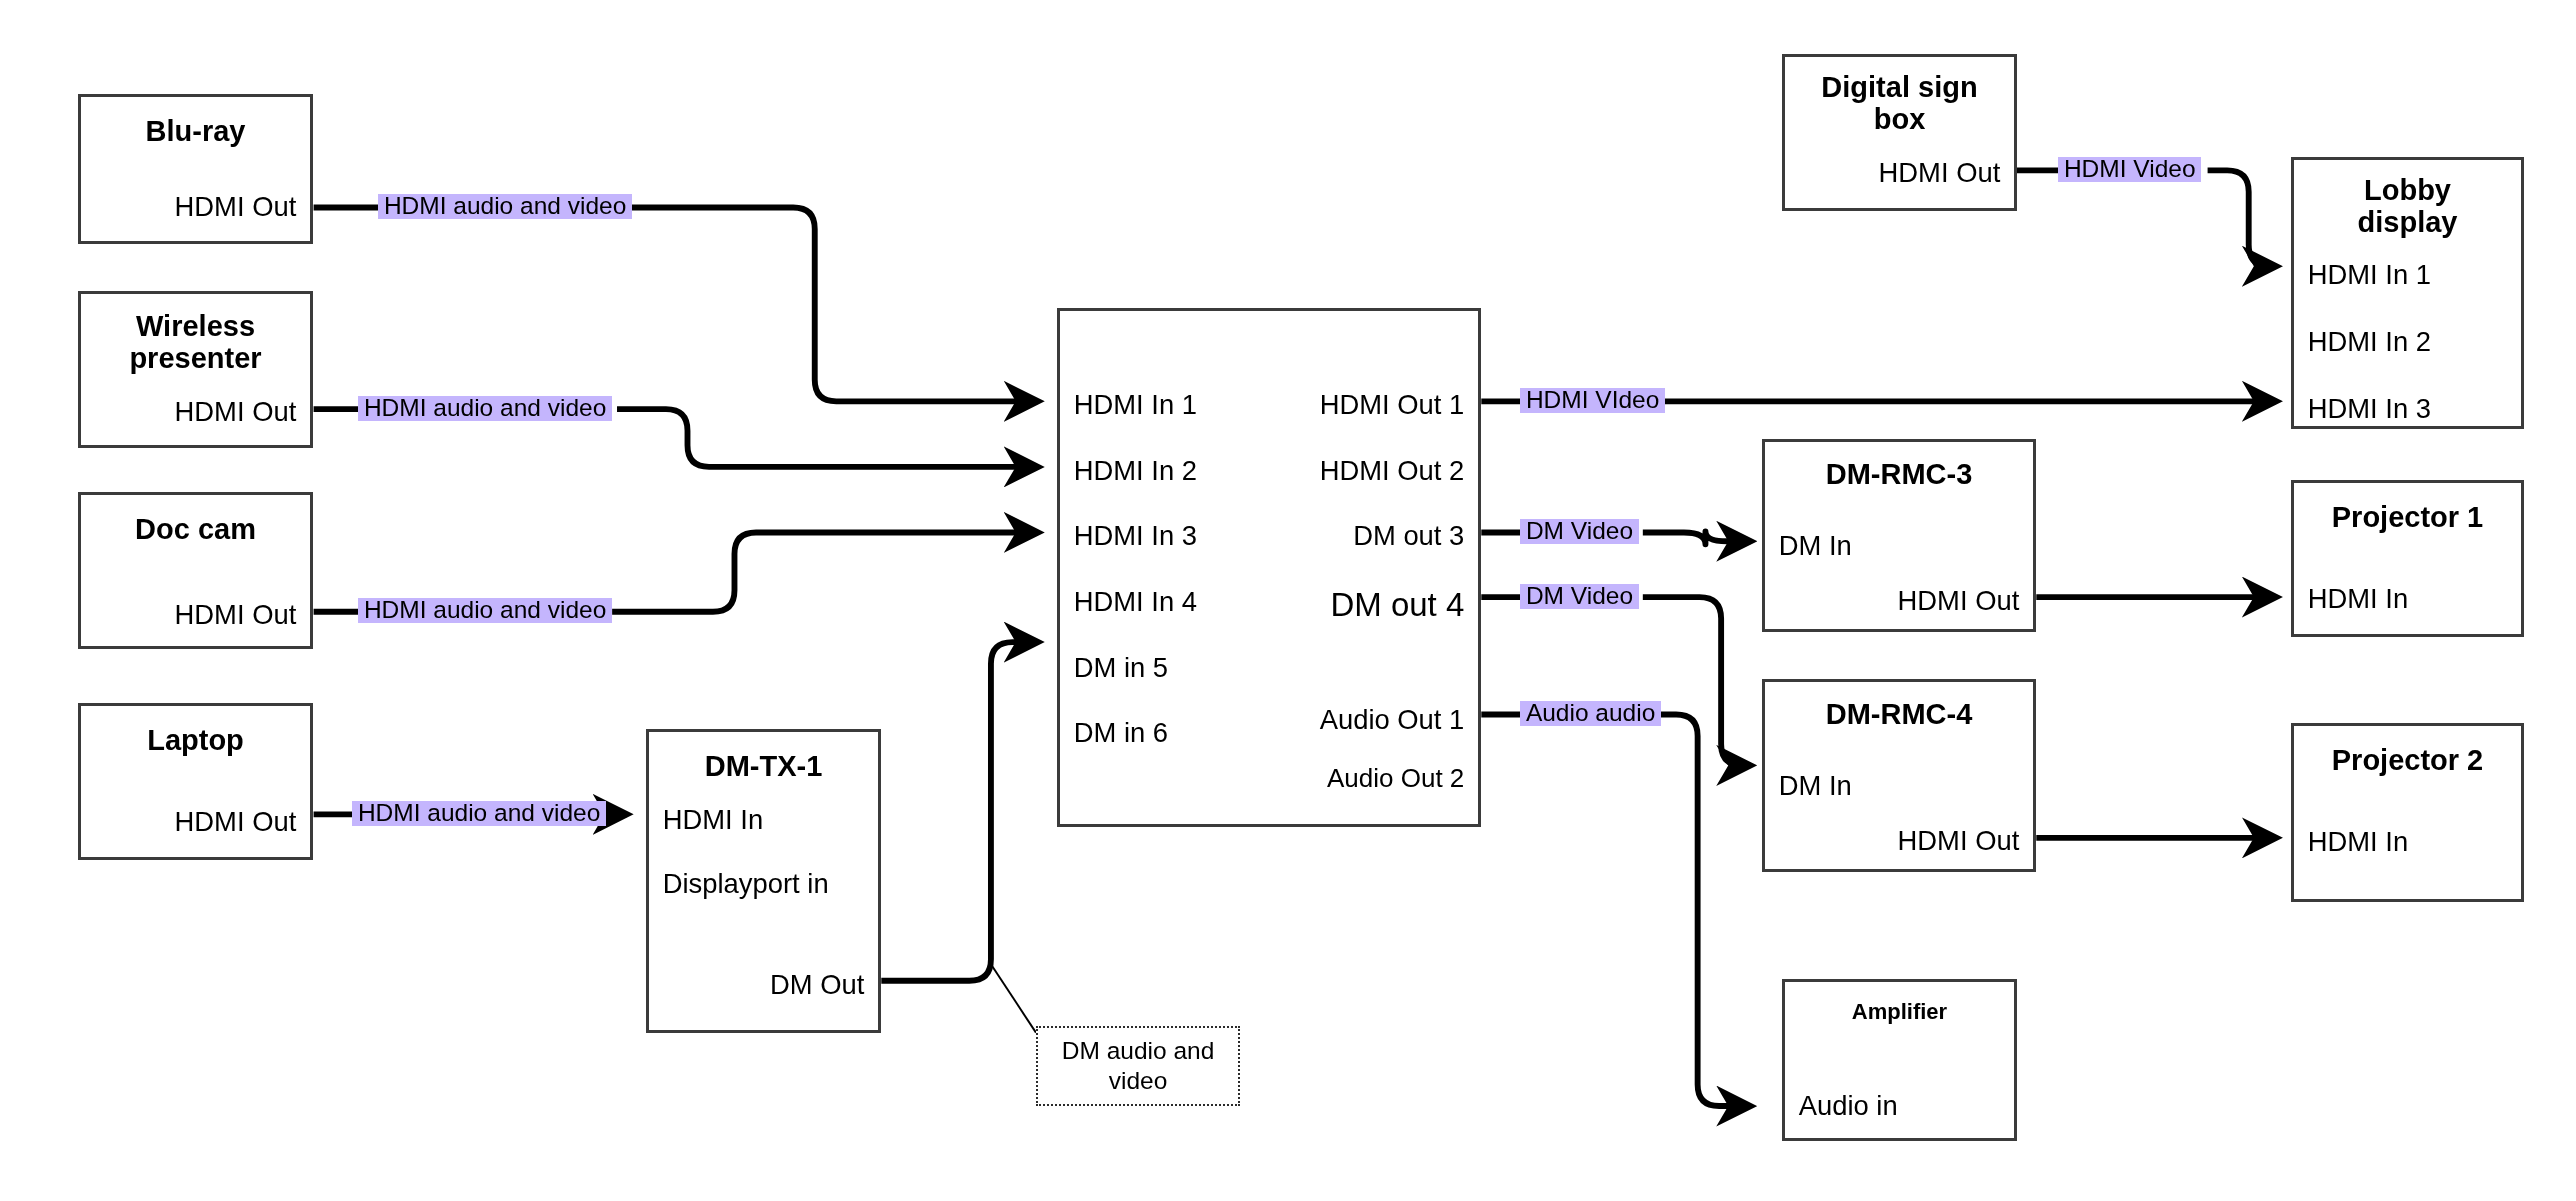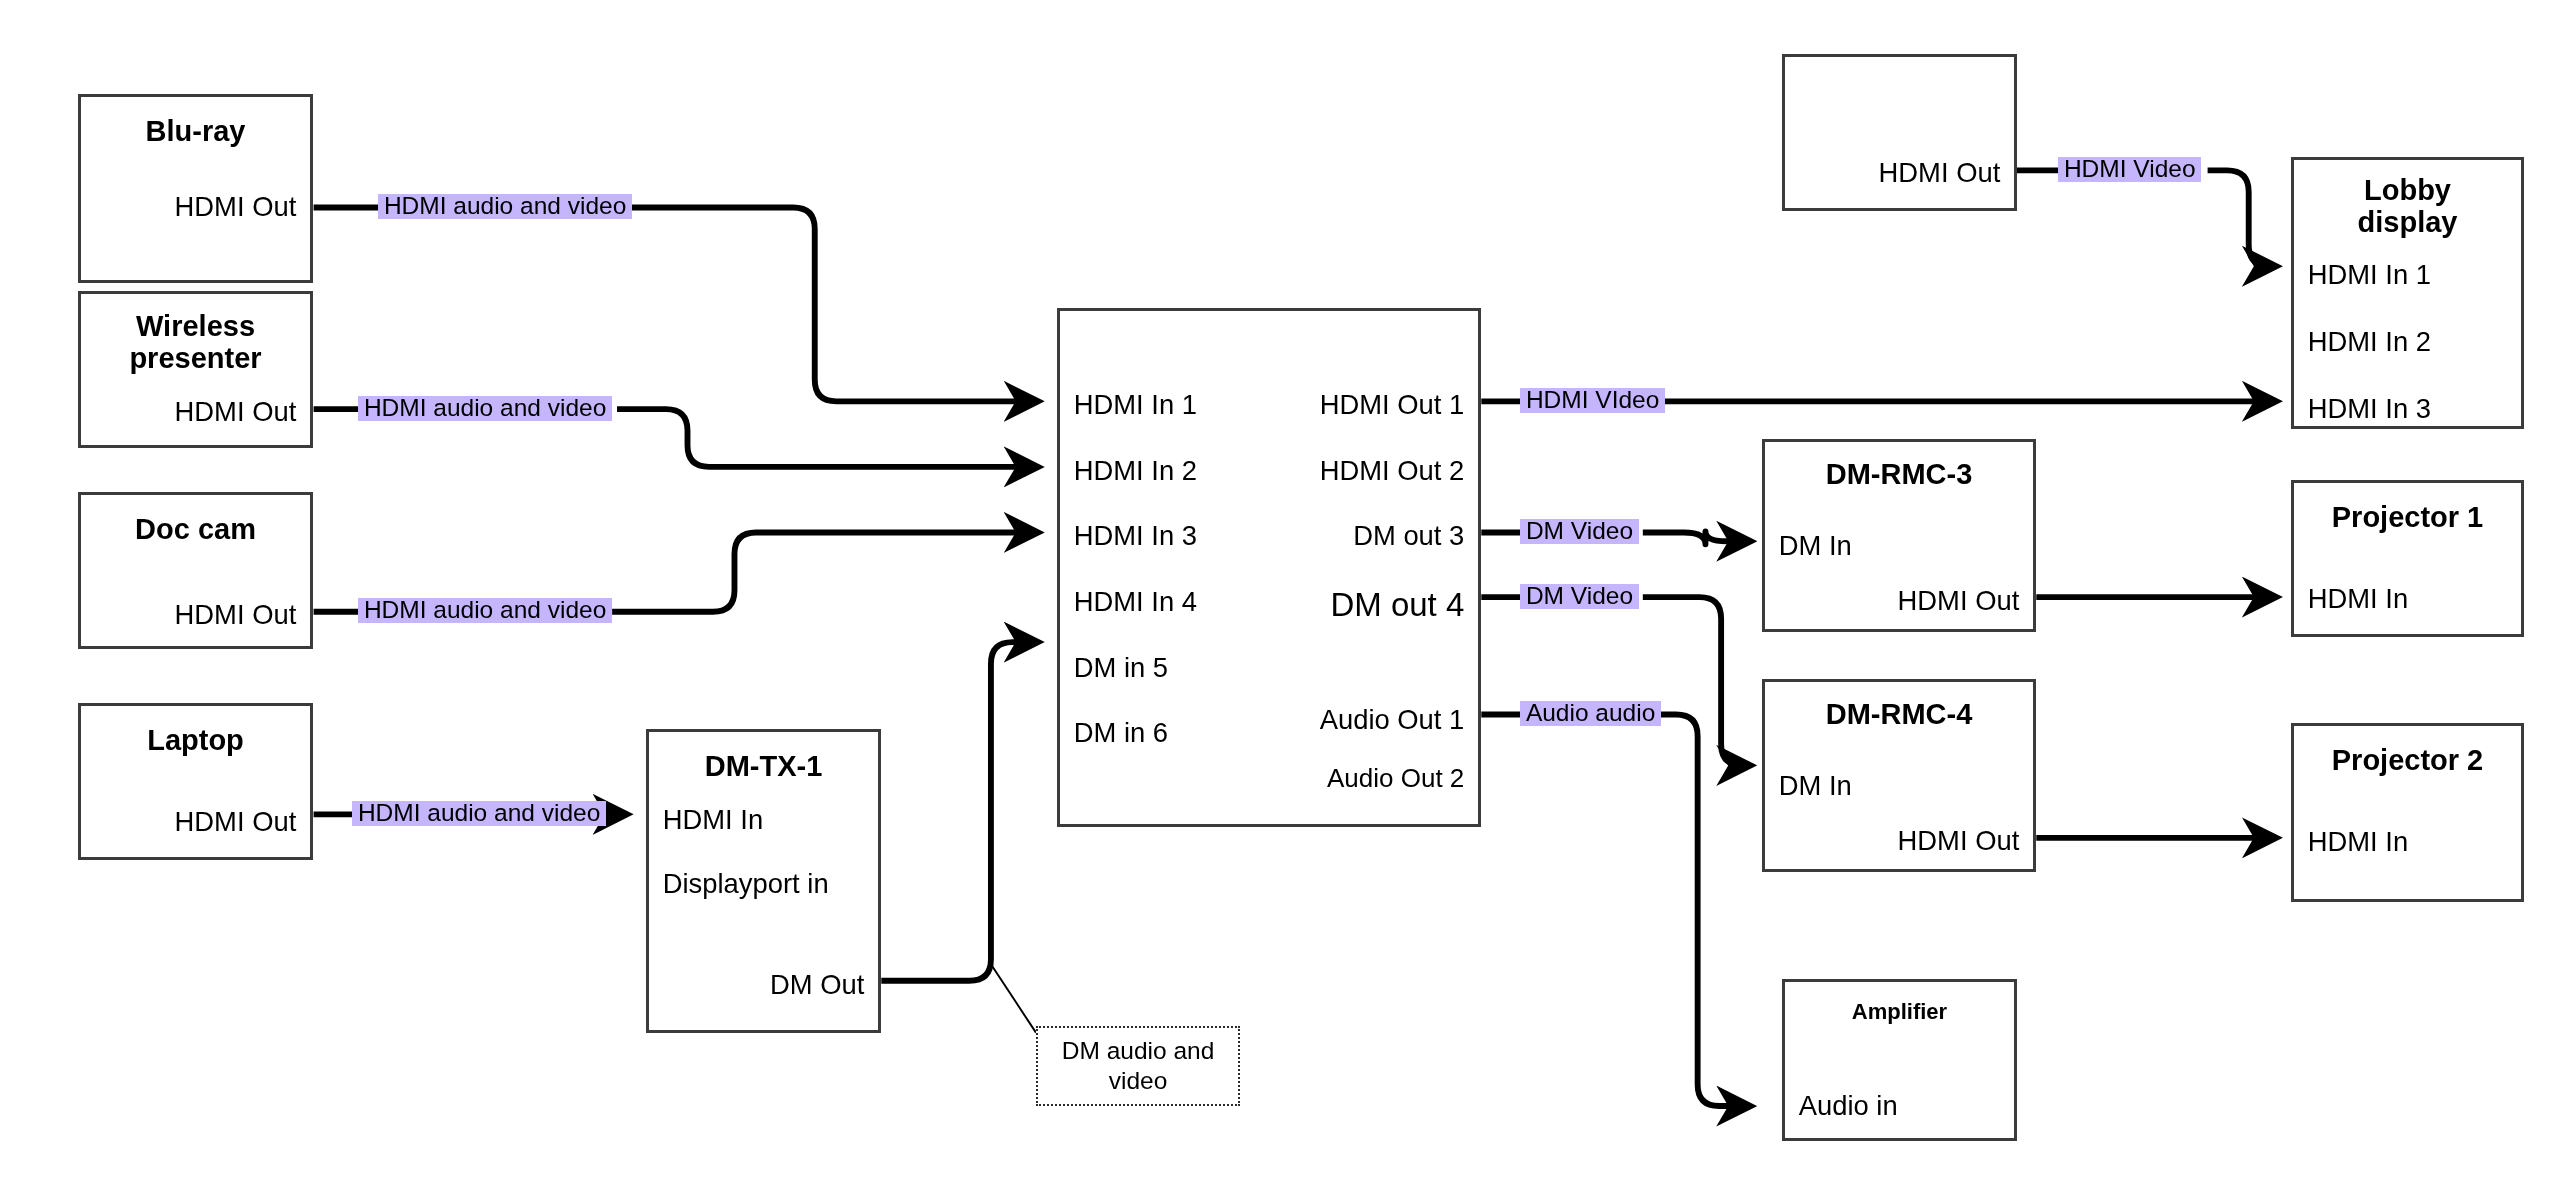--- a/index.html
+++ b/index.html
@@ -109,21 +109,21 @@
       <path d="M 1513 730 L 1556 730 M 1690 730 L 1712 730 Q 1734 730 1734 752 L 1734 1108 Q 1734 1130 1756 1130 L 1788 1130" marker-end="url(#arrow)"></path>
 
       <path d="M 2080 610 L 2325 610" marker-end="url(#arrow)"></path>
 
       <path d="M 2080 856 L 2325 856" marker-end="url(#arrow)"></path>
     </g>
 
     <path d="M 1010 982 L 1058 1055" fill="none" stroke="#000000" stroke-width="2"></path>
   </svg>
 
-  <div class="node" style="left:78px; top:94px; width:235px; height:189px;">
+  <div class="node" style="left:78px; top:94px; width:235px; height:150px;">
     <div class="title" style="top:17.6px; font-size:29px;">Blu-ray</div>
     <div class="port right" style="right:13.7px; top:96px; font-size:27.4px;">HDMI Out</div>
   </div>
 
   <div class="node" style="left:78px; top:291px; width:235px; height:157px;">
     <div class="title" style="top:15.7px; font-size:29px; padding:0 23.5px;">Wireless presenter</div>
     <div class="port right" style="right:13.7px; top:104px; font-size:27.4px;">HDMI Out</div>
   </div>
 
   <div class="node" style="left:78px; top:492px; width:235px; height:157px;">
@@ -158,20 +158,21 @@
 
     <div class="port right" style="right:13.7px; top:80px; font-size:27.4px;">HDMI Out 1</div>
     <div class="port right" style="right:13.7px; top:146px; font-size:27.4px;">HDMI Out 2</div>
     <div class="port right" style="right:13.7px; top:211px; font-size:27.4px;">DM out 3</div>
     <div class="port right" style="right:13.7px; top:277px; font-size:33px;">DM out 4</div>
     <div class="port right" style="right:13.7px; top:395px; font-size:27.4px;text-align:right;">Audio Out 1</div>
     <div class="port right" style="right:13.7px; top:454px; font-size:26px;">Audio Out 2</div>
   </div>
 
   <div class="node" style="left:1782px; top:54px; width:235px; height:157px;">
+    <div class="title" style="top:13.7px; font-size:29px; padding:0 19.6px;">Digital sign box</div>
     <div class="port right" style="right:13.7px; top:102px; font-size:27.4px;">HDMI Out</div>
   </div>
 
   <div class="node" style="left:2291px; top:157px; width:233px; height:272px;">
     <div class="title" style="top:13.7px; font-size:29px; padding:0 35px;">Lobby display</div>
     <div class="port left" style="left:13.7px; top:101px; font-size:27.4px;">HDMI In 1</div>
     <div class="port left" style="left:13.7px; top:168px; font-size:27.4px;">HDMI In 2</div>
     <div class="port left" style="left:13.7px; top:235px; font-size:27.4px;">HDMI In 3</div>
   </div>
 

